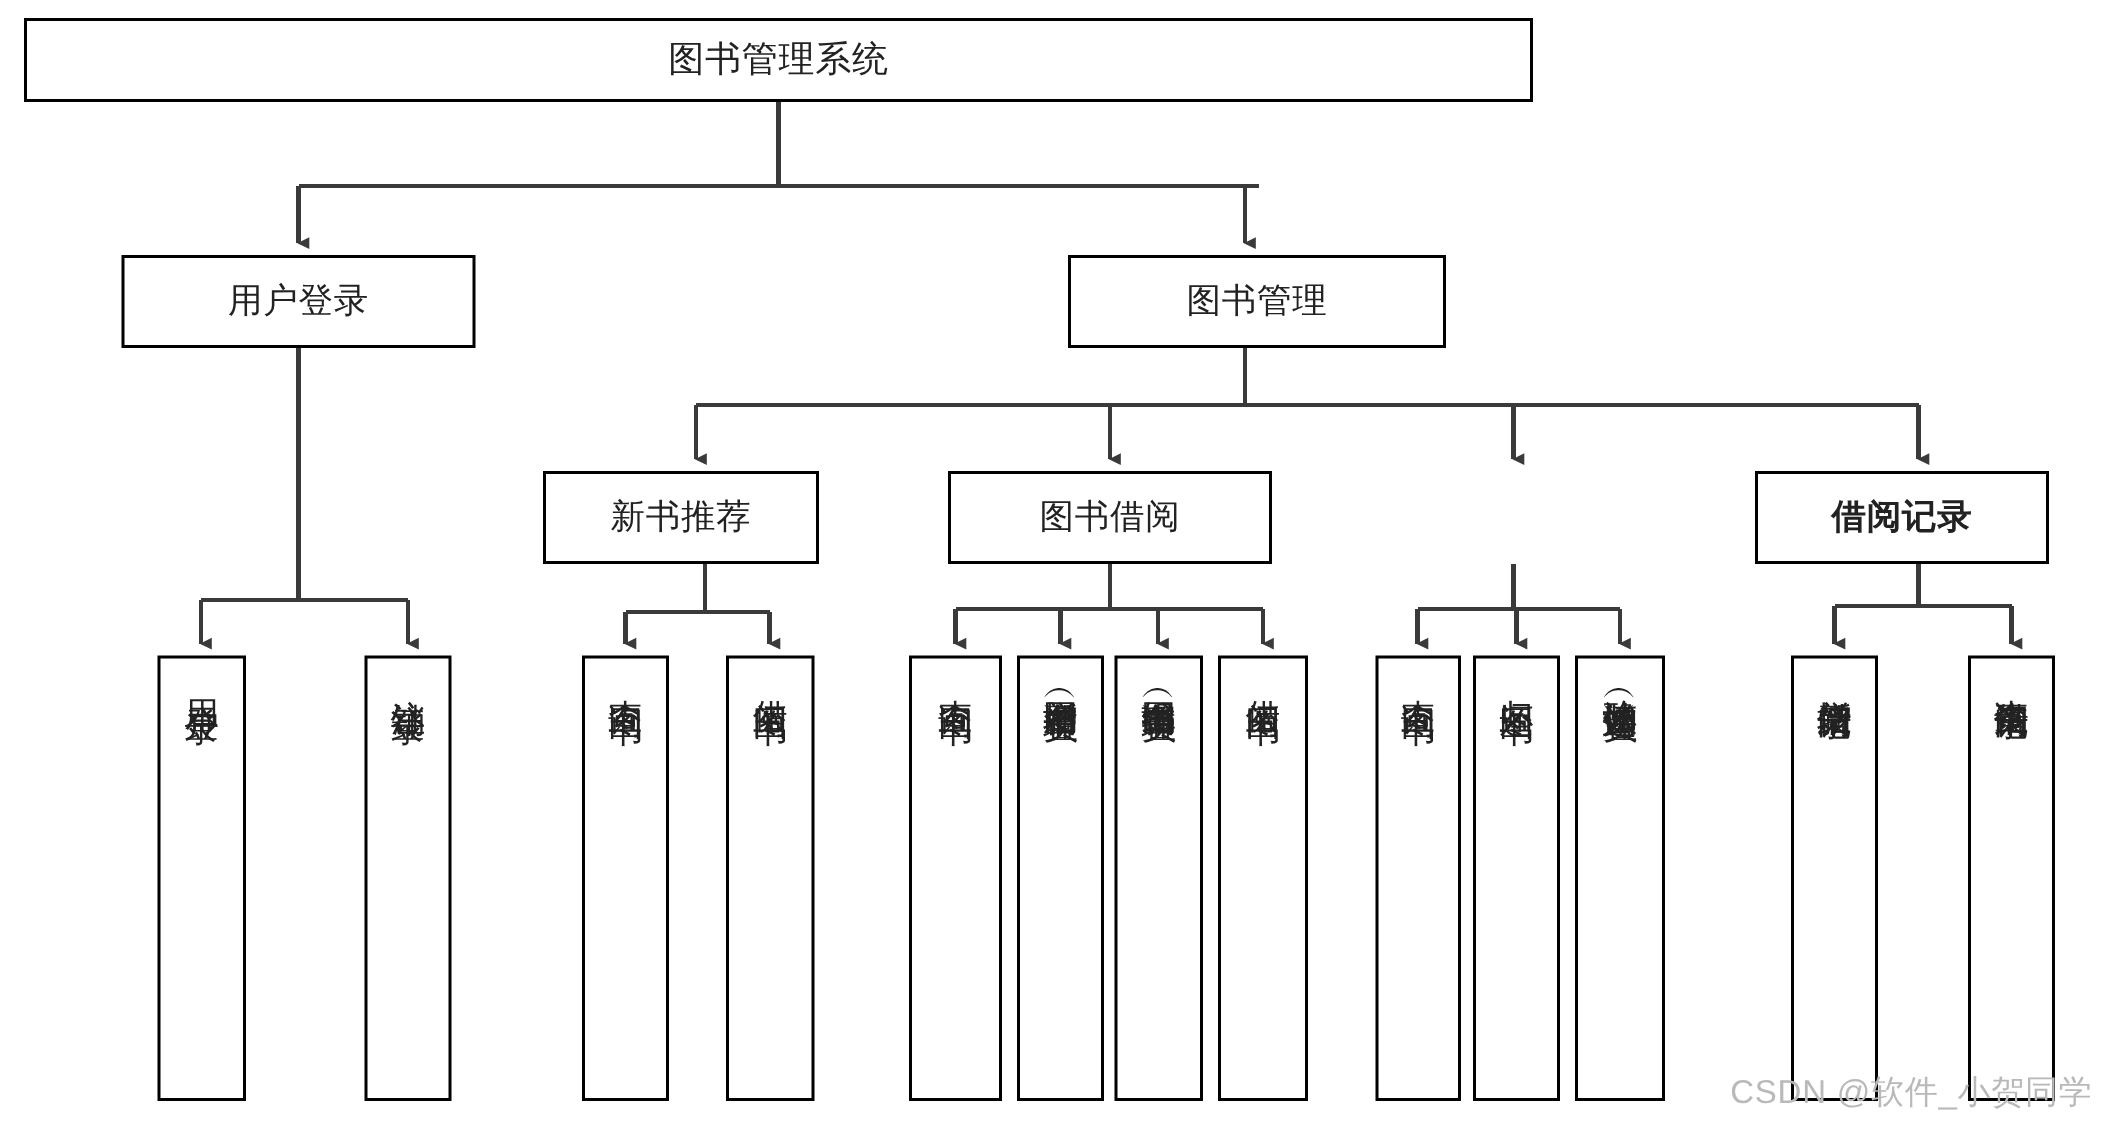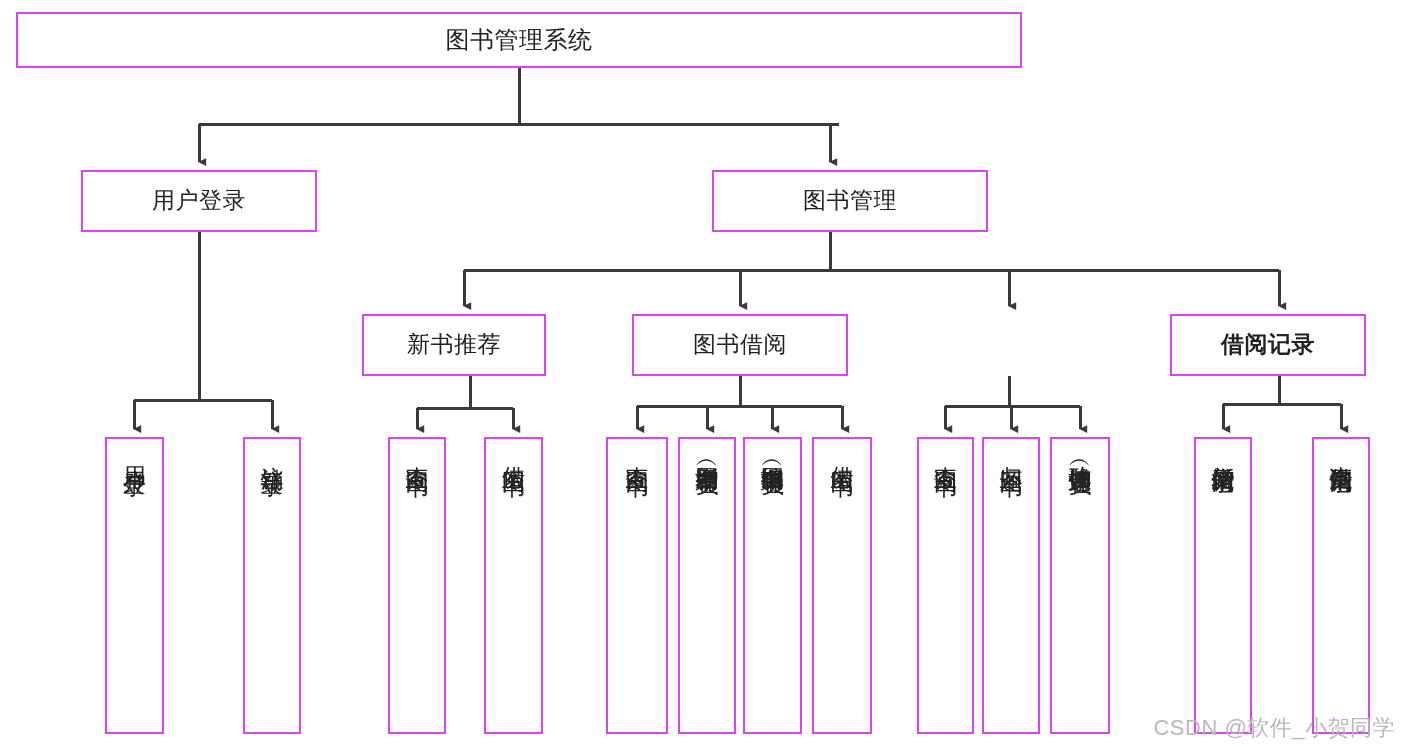--- a/index.html
+++ b/index.html
@@ -4,21 +4,21 @@
 <style>
   html,body{margin:0;padding:0;background:#ffffff;}
   body{font-family:"Liberation Sans","DejaVu Sans",sans-serif;}
   #canvas{position:relative;width:1405px;height:747px;background:#ffffff;overflow:hidden;}
   svg#wires{position:absolute;left:0;top:0;width:1405px;height:747px;pointer-events:none;}
 
   .node{
     position:absolute;
     box-sizing:border-box;
     background:#ffffff;
-    border:2px solid #d946ef;
+    border:2px solid #000000;
     display:flex;
     align-items:center;
     justify-content:center;
     color:#222222;
   }
   .node .lbl{
     display:block;
     text-align:center;
     line-height:1.12;
     letter-spacing:0.5px;
@@ -108,21 +108,21 @@
     </g>
   </svg>
 
   <div class="node h-node root" style="left: 16px; top: 12px; width: 1006px; height: 56px;">
     <span class="lbl">图书管理系统</span>
   </div>
 
   <div class="node h-node" style="left: 81px; top: 170px; width: 236px; height: 62px;">
     <span class="lbl">用户登录</span>
   </div>
-  <div class="node h-node" style="left: 712px; top: 170px; width: 276px; height: 62px;">
+  <div class="node h-node" style="left: 712px; top: 170px; width: 252px; height: 62px;">
     <span class="lbl">图书管理</span>
   </div>
 
   <div class="node h-node" style="left: 362px; top: 314px; width: 184px; height: 62px;">
     <span class="lbl">新书推荐</span>
   </div>
   <div class="node h-node" style="left: 632px; top: 314px; width: 216px; height: 62px;">
     <span class="lbl">图书借阅</span>
   </div>
   <div class="node h-node" style="left: 1170px; top: 314px; width: 196px; height: 62px; font-weight: bold;">

